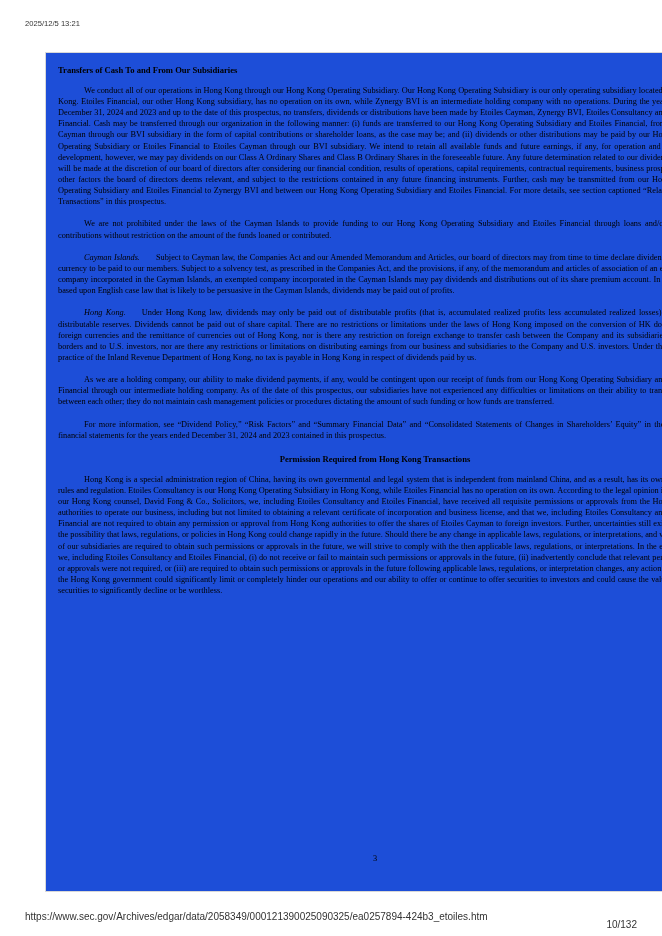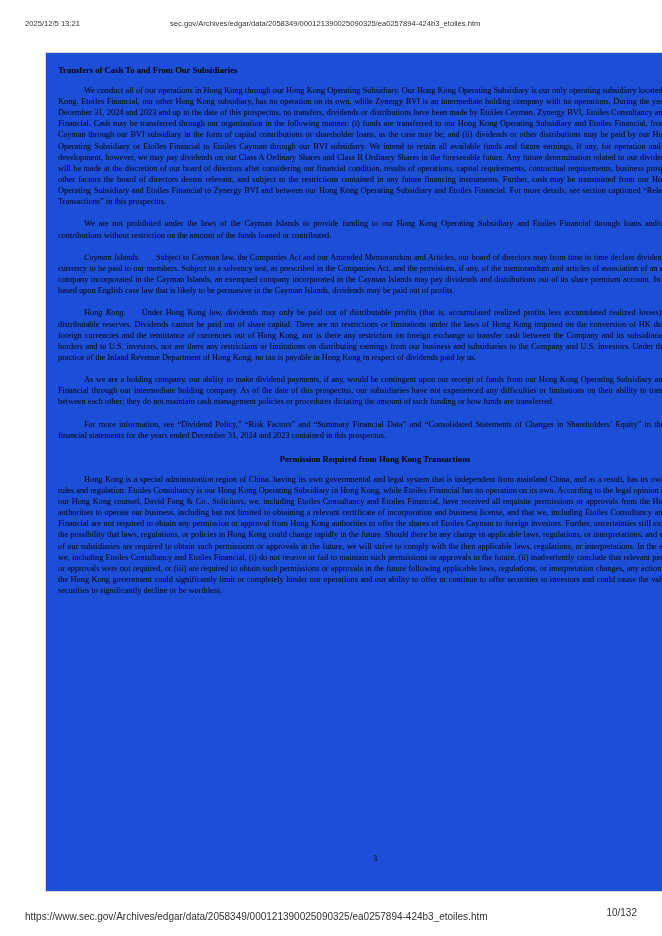--- a/index.html
+++ b/index.html
@@ -104,30 +104,29 @@
   }
   .footer-url {
     position: absolute;
     left: 25px;
     top: 11px;
     white-space: nowrap;
   }
   .footer-pages {
     position: absolute;
     right: 25px;
-    top: 7px;
+    top: 19px;
     white-space: nowrap;
   }
 </style>
 </head>
 <body>
 
 <div class="browser-header">
   <div class="header-date">2025/12/5 13:21</div>
-  <div class="header-url">sec.gov/Archives/edgar/data/2058349/000121390025090325/ea0257894-424b3_etoiles.htm</div>
 </div>
 
 <div class="page-sheet">
   <div class="page-inner">
 
     <div class="doc-heading">Transfers of Cash To and From Our Subsidiaries</div>
 
     <p class="para">We conduct all of our operations in Hong Kong through our Hong Kong Operating Subsidiary. Our Hong Kong Operating Subsidiary is our only operating subsidiary located in Hong Kong. Etoiles Financial, our other Hong Kong subsidiary, has no operation on its own, while Zynergy BVI is an intermediate holding company with no operations. During the years ended December 31, 2024 and 2023 and up to the date of this prospectus, no transfers, dividends or distributions have been made by Etoiles Cayman, Zynergy BVI, Etoiles Consultancy and Etoiles Financial. Cash may be transferred through our organization in the following manner: (i) funds are transferred to our Hong Kong Operating Subsidiary and Etoiles Financial, from Etoiles Cayman through our BVI subsidiary in the form of capital contributions or shareholder loans, as the case may be; and (ii) dividends or other distributions may be paid by our Hong Kong Operating Subsidiary or Etoiles Financial to Etoiles Cayman through our BVI subsidiary. We intend to retain all available funds and future earnings, if any, for operation and business development, however, we may pay dividends on our Class A Ordinary Shares and Class B Ordinary Shares in the foreseeable future. Any future determination related to our dividend policy will be made at the discretion of our board of directors after considering our financial condition, results of operations, capital requirements, contractual requirements, business prospects and other factors the board of directors deems relevant, and subject to the restrictions contained in any future financing instruments. Further, cash may be transmitted from our Hong Kong Operating Subsidiary and Etoiles Financial to Zynergy BVI and between our Hong Kong Operating Subsidiary and Etoiles Financial. For more details, see section captioned “Related Party Transactions” in this prospectus.</p>
 
     <p class="para">We are not prohibited under the laws of the Cayman Islands to provide funding to our Hong Kong Operating Subsidiary and Etoiles Financial through loans and/or capital contributions without restriction on the amount of the funds loaned or contributed.</p>

